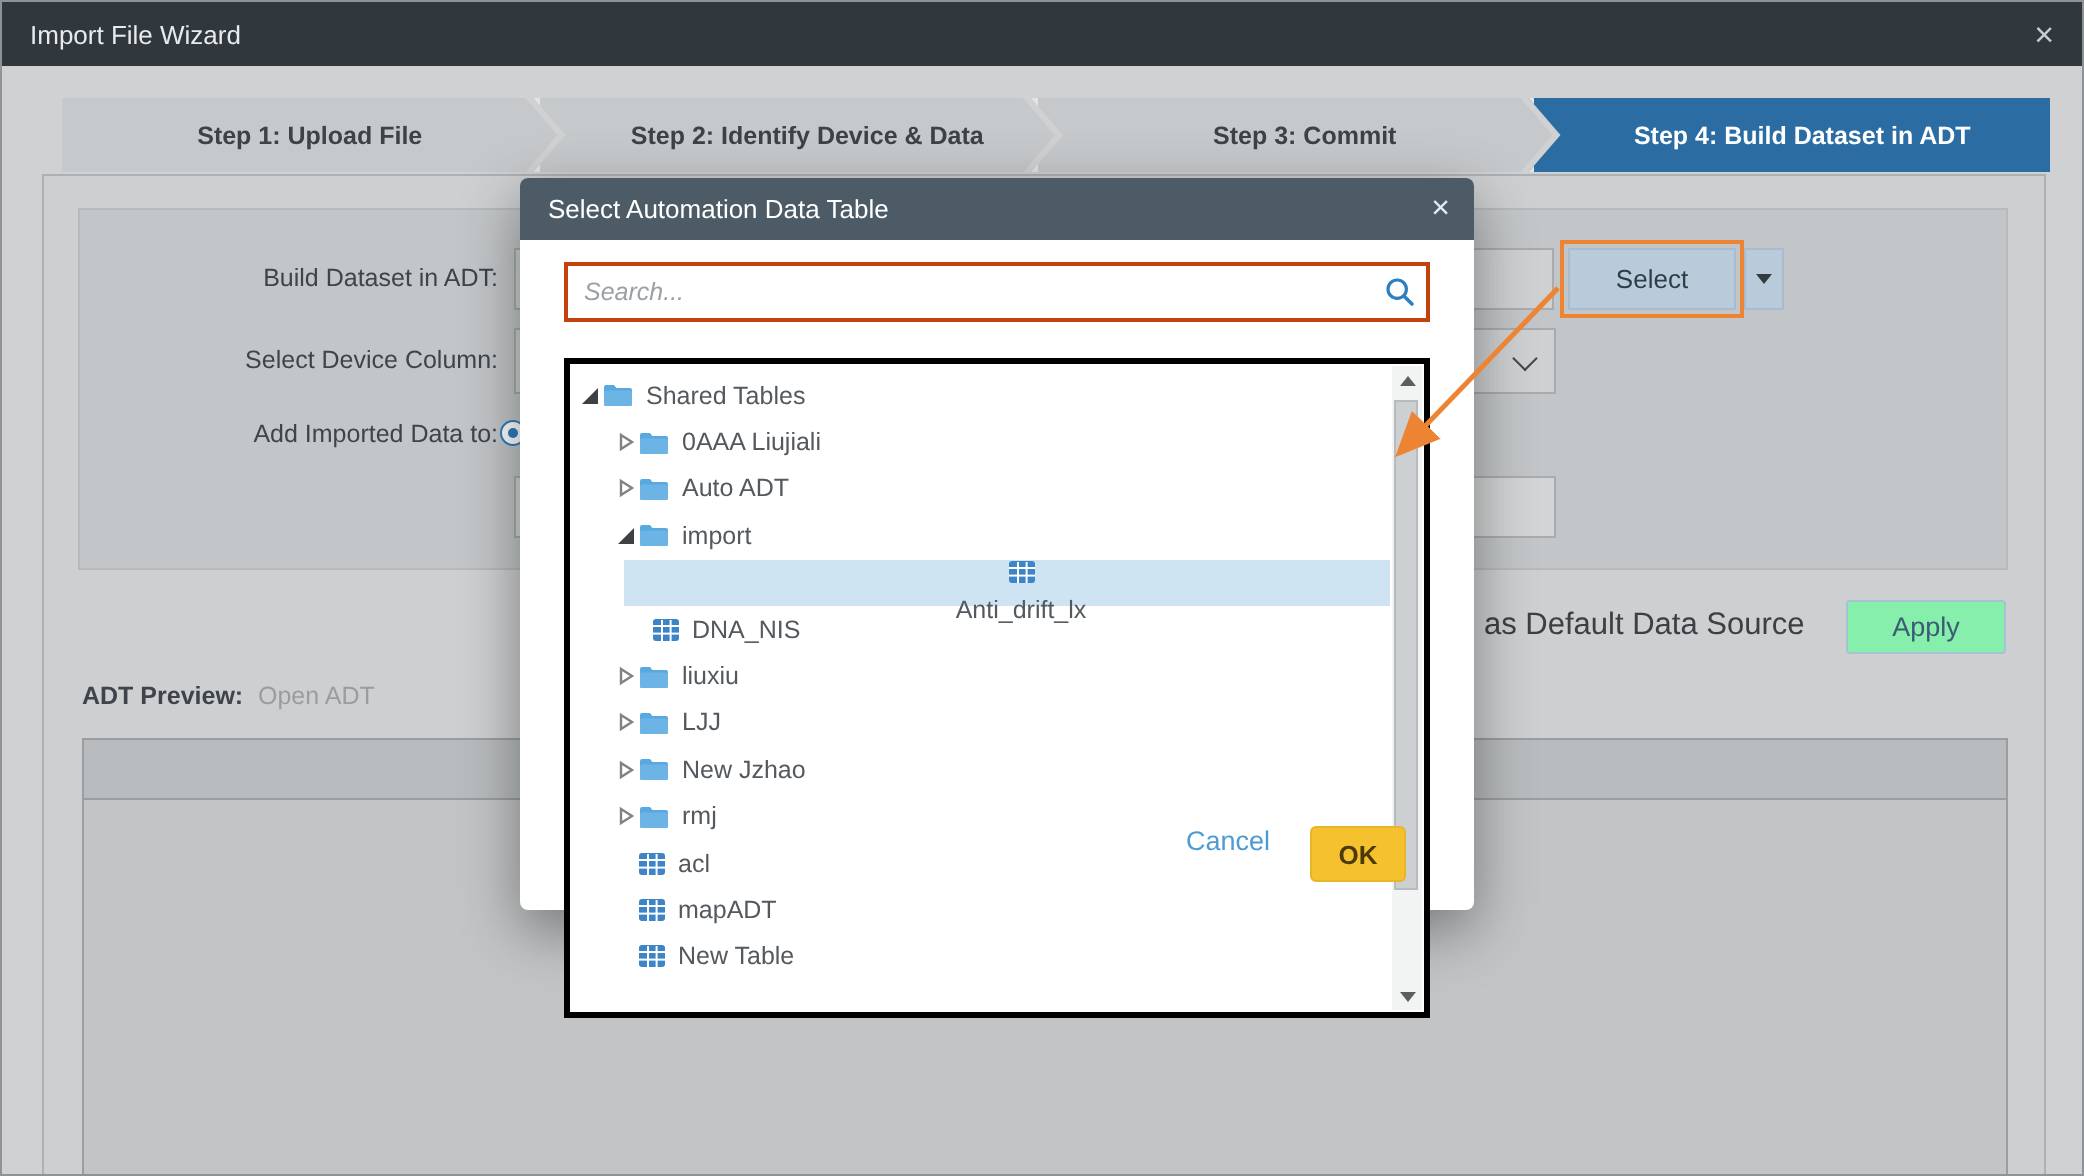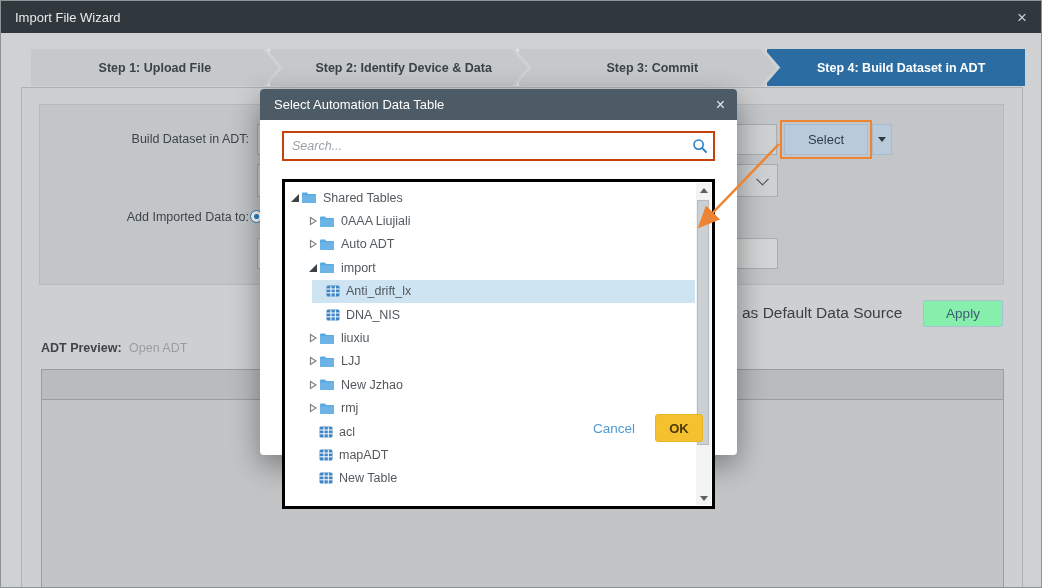--- a/index.html
+++ b/index.html
@@ -122,38 +122,38 @@
   .search-icon { width:26px; display:flex; align-items:center; justify-content:center; cursor:pointer; }
   .tree-box {
     position:absolute; left:22px; top:90px; width:433px; height:330px;
     border:3px solid #000000; background:#fff; overflow:hidden;padding-left:28px;
   }
   .tree-rows { position:absolute; left:1px; top:4px; right:17px; }
   .tree-row { display:flex; align-items:center; height:23.4px; font-size:12.5px; color:#53595e; cursor:pointer; }
   .tree-row .indent { flex:none; height:1px; }
   .tree-row .expander { flex:none; width:11px; display:flex; align-items:center; cursor:pointer; }
   .tree-row .row-body { flex:1; display:flex; align-items:center; height:100%; gap:6px; }
-  .tree-row.selected .row-body { background:#cfe4f2; margin-left:-14px; padding-left:14px; }
+  .tree-row.selected .row-body { background:#cfe4f2; margin-left:-14px; padding-left:14px;flex-direction:column; }
   .tree-row .ticon { flex:none; display:flex; align-items:center; }
   .scrollbar {
     position:absolute; right:1px; top:1px; bottom:1px; width:15px; background:#f2f3f3;
   }
   .scroll-up, .scroll-down {
     position:absolute; left:0; width:15px; height:14px; display:flex; align-items:center; justify-content:center; cursor:pointer;
   }
   .scroll-up { top:0; } .scroll-down { bottom:0; }
   .tri-up { width:0; height:0; border-left:4px solid transparent; border-right:4px solid transparent; border-bottom:5px solid #5a5f63; }
   .tri-down { width:0; height:0; border-left:4px solid transparent; border-right:4px solid transparent; border-top:5px solid #5a5f63; }
   .scroll-thumb {
     position:absolute; left:1px; top:17px; width:12px; height:245px;
     background:#cdd0d2; border:1px solid #b8bbbd; cursor:grab;
   }
   .modal-footer {
     position:absolute; left:0; right:0; bottom:12px; height:30px;
-    display:flex; align-items:center; justify-content:flex-end; padding-right:34px; gap:20px;
+    display:flex; justify-content:flex-end; padding-right:34px; gap:20px;
   }
   .cancel-link { font-size:13.5px; color:#4e9bd4; cursor:pointer; }
   .ok-btn {
     width:48px; height:28px; background:#f6c12e; border:1px solid #e8b524; border-radius:3px;
     display:flex; align-items:center; justify-content:center;
     font-size:13px; font-weight:bold; color:#4a3a05; cursor:pointer;
   }
 </style>
 </head>
 <body>
@@ -177,20 +177,21 @@
     <div class="step">
       <span>Step 3: Commit</span>
     </div>
     <div class="step active">
       <span>Step 4: Build Dataset in ADT</span>
     </div>
   </div>
 
   <div class="form-panel"></div>
   <div class="flabel" style="top:131px;">Build Dataset in ADT:</div>
+  <div class="flabel" style="top:172px;">Select Device Column:</div>
   <div class="flabel" style="top:209px;">Add Imported Data to:</div>
 
   <div class="ghost-input" style="left:256px; top:123px; width:520px; height:31px;"></div>
   <div class="btn-steel" style="left:783px; top:123px; width:84px; height:31px;">
     <span>Select</span>
   </div>
   <div class="btn-steel" style="left:871px; top:123px; width:20px; height:31px;">
     <span class="dd-caret"></span>
   </div>
   <div class="ghost-input" style="left:256px; top:163px; width:521px; height:33px;">

